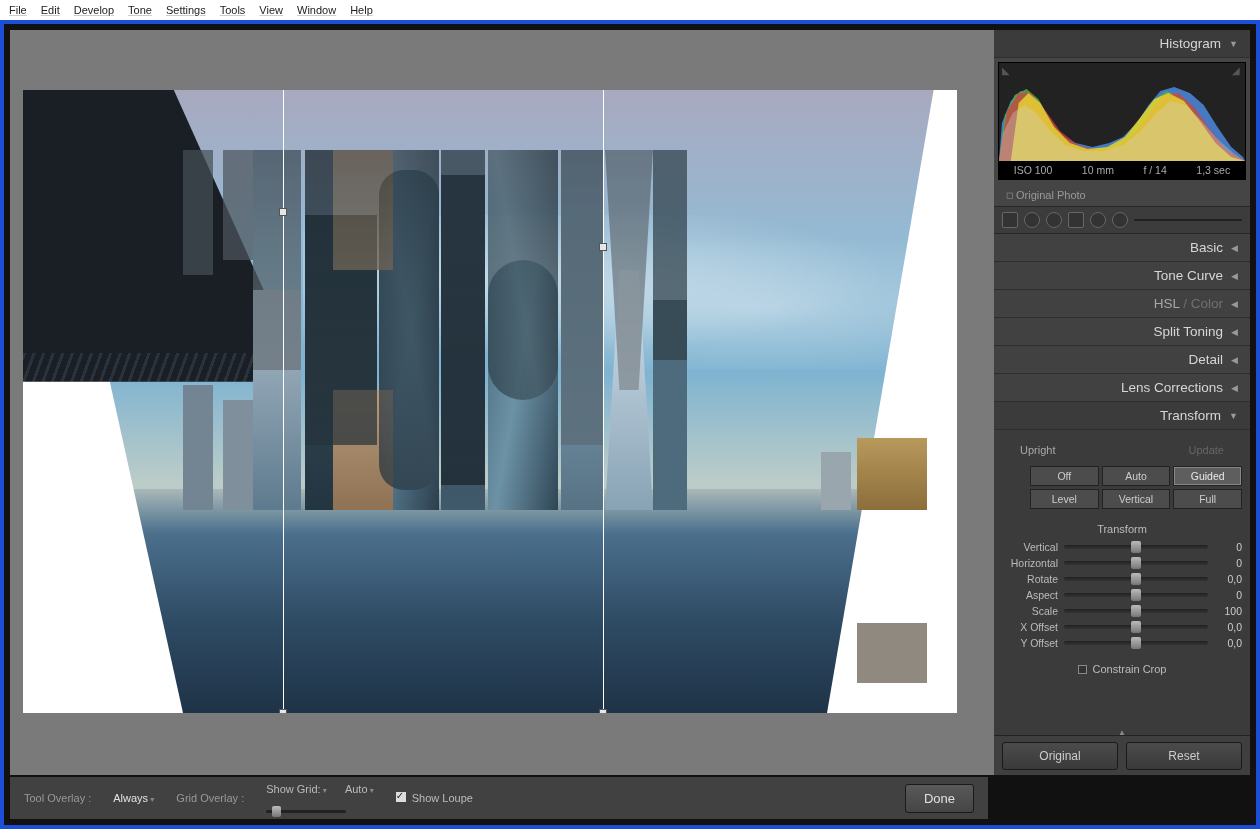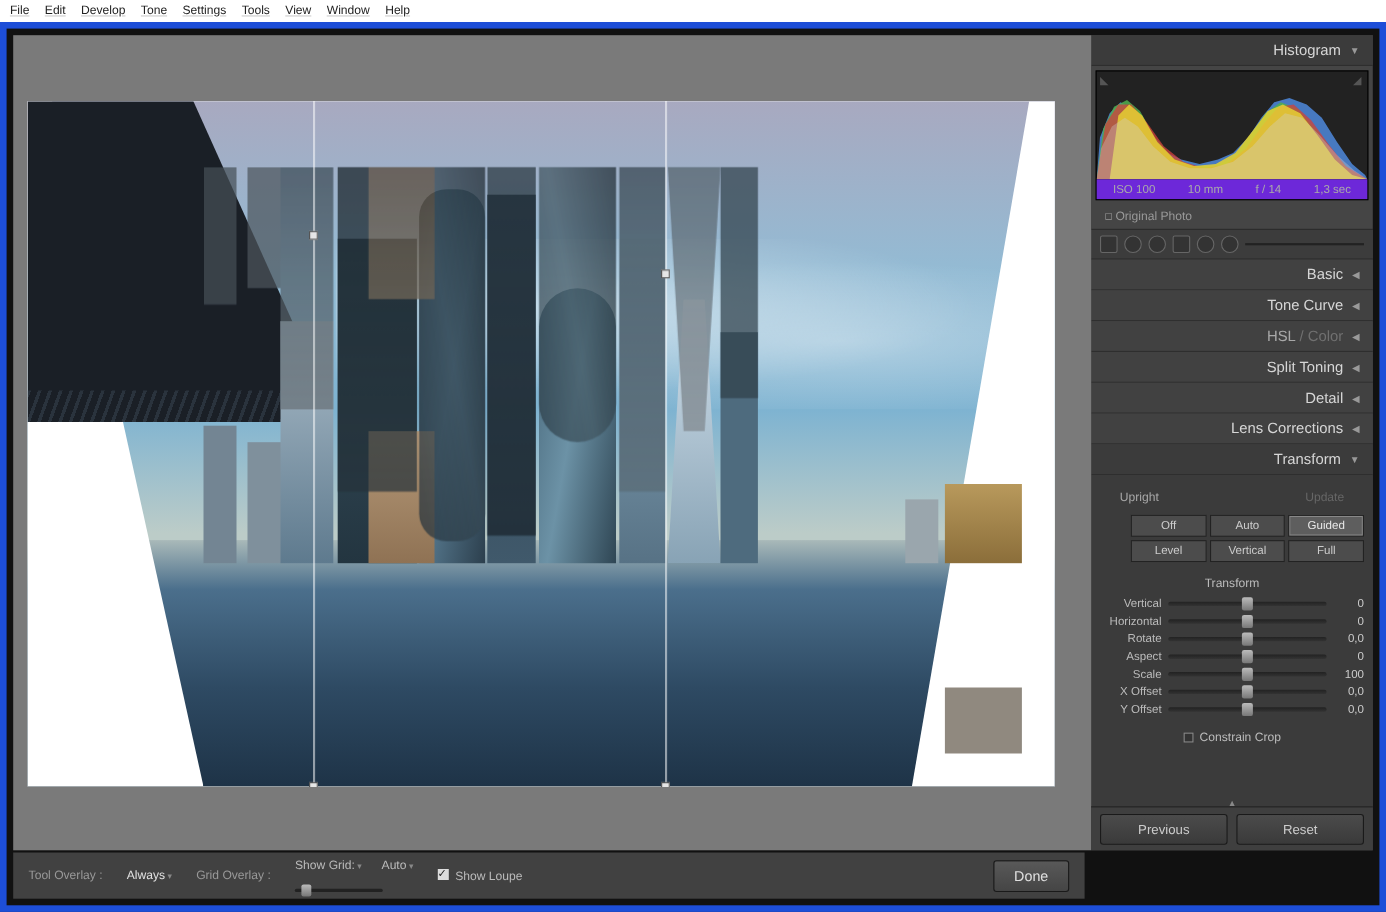--- a/index.html
+++ b/index.html
@@ -3,21 +3,21 @@
 <meta charset="utf-8">
 <style>
   * { box-sizing: border-box; margin: 0; padding: 0; }
   html, body { width: 1260px; height: 829px; font-family: "Segoe UI", Tahoma, sans-serif; background: #fff; color: #ccc; overflow: hidden; }
   
   
   .menubar { height: 20px; background: #fff; display: flex; gap: 2px; padding: 0 3px; align-items: center; text-decoration: underline; }
   .menubar span { font-size: 11px; color: #222; padding: 2px 6px; cursor: default; }
   
   
-  .app { position: absolute; top: 20px; left: 0; right: 0; bottom: 0; background: #111; border: 6px solid #1d4ed8; }
+  .app { position: absolute; top: 20px; left: 0; right: 0; bottom: 0; background: #111; border: 4px solid #1d4ed8; }
   
   
   .workspace { position: absolute; top: 6px; bottom: 50px; left: 6px; right: 6px; display: flex; }
   .canvas-wrap { flex: 1; background: #7a7a7a; position: relative; overflow: hidden; }
   .right-panel { width: 256px; background: #454545; display: flex; flex-direction: column; font-size: 12px; color: #bbb; }
   
   
   .photo { position: absolute; left: 13px; top: 60px; width: 934px; height: 623px; background: #fff; overflow: hidden; }
   
   .wedge-left { position: absolute; left:0; top:0; width:160px; height:100%; background:#fff; clip-path: polygon(0 0, 14% 0, 100% 100%, 0 100%); z-index:2; }
@@ -59,21 +59,21 @@
   .handle.h3{ left:256px; bottom:-4px;} .handle.h4{ left:576px; bottom:-4px;}
 
   
   .panel-header { display:flex; justify-content:flex-end; align-items:center; padding:6px 12px; font-size:13.5px; color:#d6d6d6; border-bottom:1px solid #2e2e2e; background:#414141; cursor:default; }
   .panel-header.open { background:#3b3b3b; }
   .panel-header .tri { font-size:9px; margin-left:8px; color:#999; }
   .histogram-box { height:118px; background:#222; margin:4px; position:relative; border:1px solid #000; }
   .histogram-box svg { width:100%; height:78px; position:absolute; bottom:18px; }
   .clip-tri { position:absolute; top:2px; width:10px; height:10px; font-size:10px; color:#555;}
   .clip-tri.l{left:3px;} .clip-tri.r{right:3px;}
-  .exifbar { position:absolute; bottom:0; left:0; right:0; height:18px; display:flex; justify-content:space-around; align-items:center; font-size:10.5px; color:#aaa; background:#6d28d9; }
+  .exifbar { position:absolute; bottom:0; left:0; right:0; height:18px; display:flex; justify-content:space-around; align-items:center; font-size:10.5px; color:#aaa; background:#000000; }
   .orig-photo { padding:5px 12px; font-size:11px; color:#999; border-bottom:1px solid #282828; }
   .orig-photo::before{ content:'◻ '; font-size:9px; vertical-align:1px;}
   .toolstrip { display:flex; align-items:center; gap:6px; padding:5px 8px; border-bottom:1px solid #282828; background:#3c3c3c; }
   .tool-ic { width:16px; height:16px; border:1px solid #666; border-radius:8px; background:#333; }
   .tool-ic.sq{ border-radius:2px; }
   .tool-slider { flex:1; height:2px; background:#222; }
 
   .transform-body { background:#3b3b3b; padding:8px 8px 14px; font-size:11px; color:#bbb; flex:1; }
   .upright-row { display:flex; justify-content:space-between; padding:6px 18px 10px; color:#a8a8a8; }
   .upright-row .upd { color:#666; }
@@ -306,21 +306,21 @@
               <span class="val">0,0</span>
             </div>
           </div>
         <div class="constrain">
           <span class="cb"></span><span>Constrain Crop</span>
         </div>
       </div>
 
       <div class="right-bottom">
         <span class="pop">▲</span>
-        <div class="rb-btn">Previous</div>
+        <div class="rb-btn">Original</div>
         <div class="rb-btn">Reset</div>
       </div>
     </div>
   </div>
 
   <div class="bottombar" style="right:268px;">
     <span class="bb-label">Tool Overlay :</span>
     <span class="bb-val">Always</span>
     <span class="bb-label">Grid Overlay :</span>
     <div class="show-grid-group">

